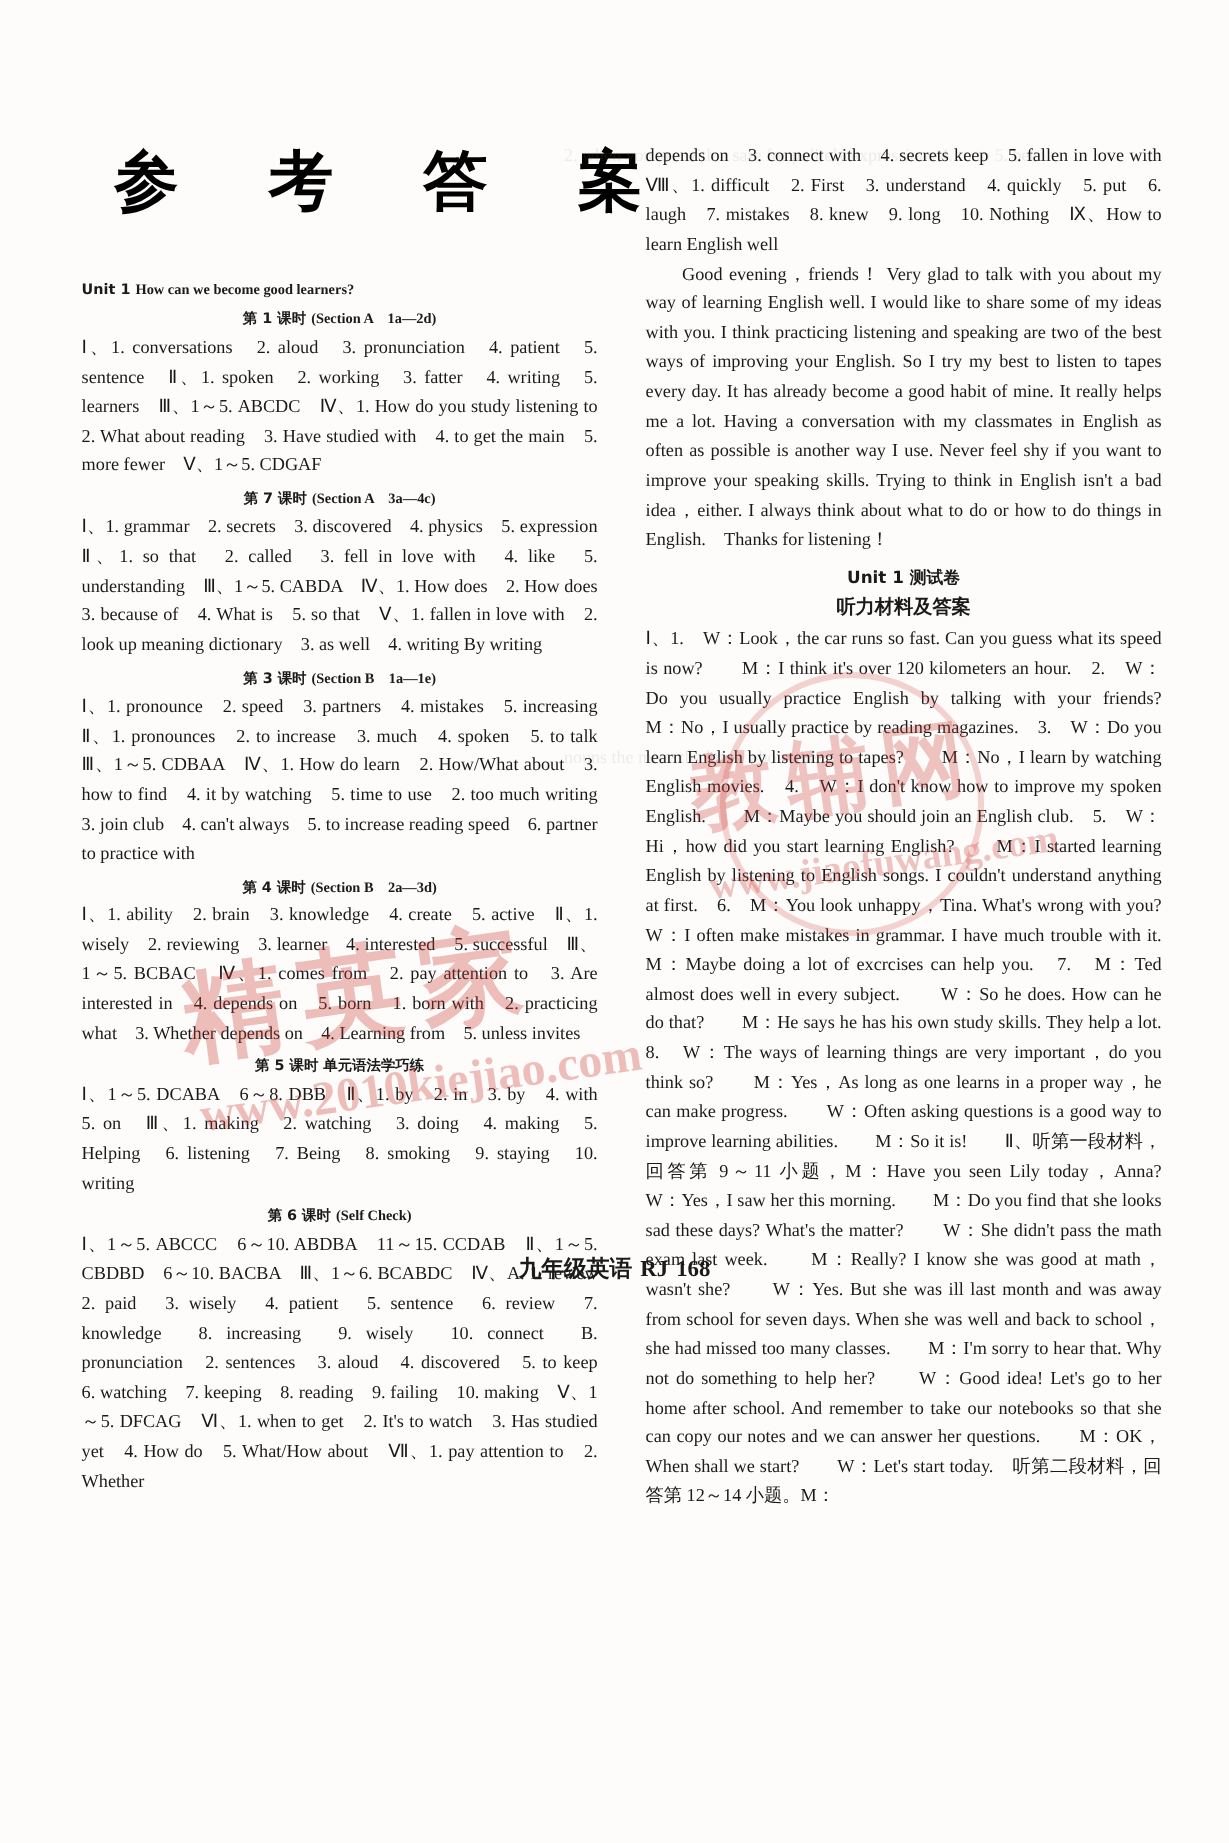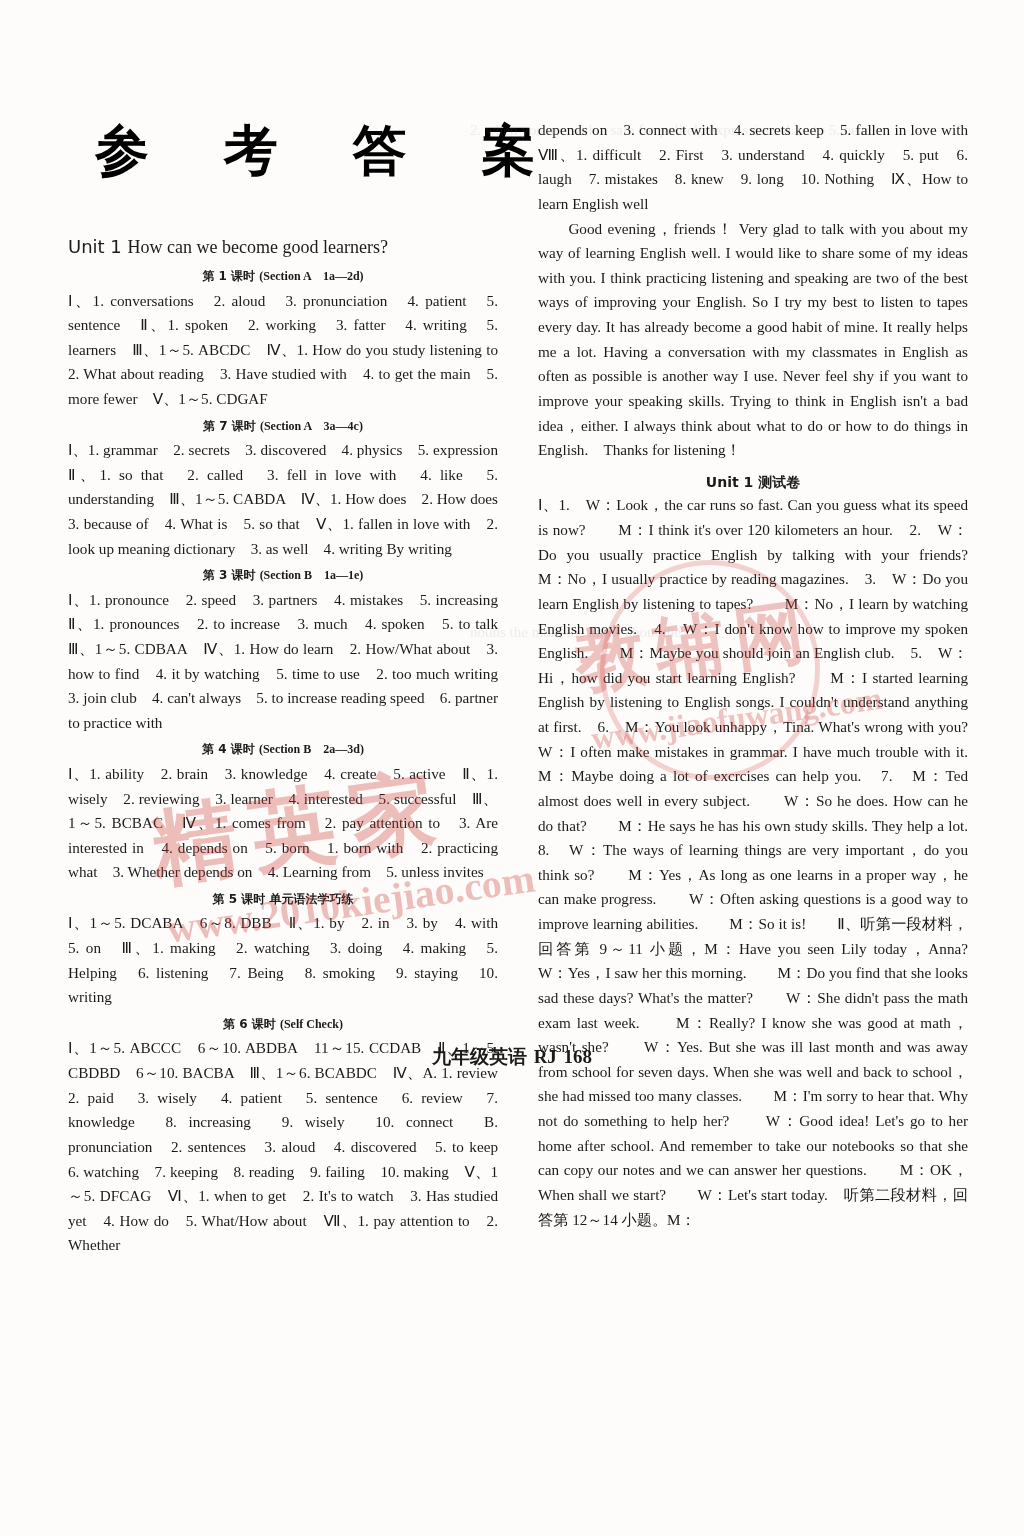--- a/index.html
+++ b/index.html
@@ -36,22 +36,22 @@
     top:0;
     width:430px;
     font-size:15.2px;
     line-height:1.62;
     text-align:justify;
     text-justify:inter-ideograph;
   }
   .col-left{left:0;}
   .col-right{left:470px;top:-110px;}
   .unit-head{
-    font-weight:normal;
-    font-size:18px;
+    font-weight:bold;
+    font-size:12px;
     margin:4px 0 3px 0;
     font-family:"DejaVu Sans", sans-serif;
   }
   .unit-head .u{font-family:"Liberation Serif",serif;}
   .lesson{
     font-weight:bold;
     text-align:center;
     font-size:12px;
     margin:5px 0 2px 0;
     font-family:"DejaVu Sans", sans-serif;
@@ -201,20 +201,21 @@
 
     </div>
 
     <div class="col col-right">
 
       <div class="para">depends on　3. connect with　4. secrets keep　5. fallen in love with　Ⅷ、1. difficult　2. First　3. understand　4. quickly　5. put　6. laugh　7. mistakes　8. knew　9. long　10. Nothing　Ⅸ、How to learn English well</div>
 
       <div class="para indent">Good evening，friends！ Very glad to talk with you about my way of learning English well. I would like to share some of my ideas with you. I think practicing listening and speaking are two of the best ways of improving your English. So I try my best to listen to tapes every day. It has already become a good habit of mine. It really helps me a lot. Having a conversation with my classmates in English as often as possible is another way I use. Never feel shy if you want to improve your speaking skills. Trying to think in English isn't a bad idea，either. I always think about what to do or how to do things in English.　Thanks for listening！</div>
 
       <div class="ctitle">Unit 1 测试卷</div>
+      <div class="ctitle2">听力材料及答案</div>
 
       <div class="para">Ⅰ、1.　W：Look，the car runs so fast. Can you guess what its speed is now?　　M：I think it's over 120 kilometers an hour.　2.　W：Do you usually practice English by talking with your friends?　　M：No，I usually practice by reading magazines.　3.　W：Do you learn English by listening to tapes?　　M：No，I learn by watching English movies.　4.　W：I don't know how to improve my spoken English.　　M：Maybe you should join an English club.　5.　W：Hi，how did you start learning English?　　M：I started learning English by listening to English songs. I couldn't understand anything at first.　6.　M：You look unhappy，Tina. What's wrong with you?　　W：I often make mistakes in grammar. I have much trouble with it.　　M：Maybe doing a lot of excrcises can help you.　7.　M：Ted almost does well in every subject.　　W：So he does. How can he do that?　　M：He says he has his own study skills. They help a lot.　8.　W：The ways of learning things are very important，do you think so?　　M：Yes，As long as one learns in a proper way，he can make progress.　　W：Often asking questions is a good way to improve learning abilities.　　M：So it is!　　Ⅱ、听第一段材料，回答第 9～11 小题，M：Have you seen Lily today，Anna?　　W：Yes，I saw her this morning.　　M：Do you find that she looks sad these days? What's the matter?　　W：She didn't pass the math exam last week.　　M：Really? I know she was good at math，wasn't she?　　W：Yes. But she was ill last month and was away from school for seven days. When she was well and back to school，she had missed too many classes.　　M：I'm sorry to hear that. Why not do something to help her?　　W：Good idea! Let's go to her home after school. And remember to take our notebooks so that she can copy our notes and we can answer her questions.　　M：OK，When shall we start?　　W：Let's start today.　听第二段材料，回答第 12～14 小题。M：</div>
 
     </div>
 
   </div>
 
   <div class="wm wm1">精英家</div>
   <div class="wm wm2">www.2010kiejiao.com</div>
   <div class="wm-ring"></div>

